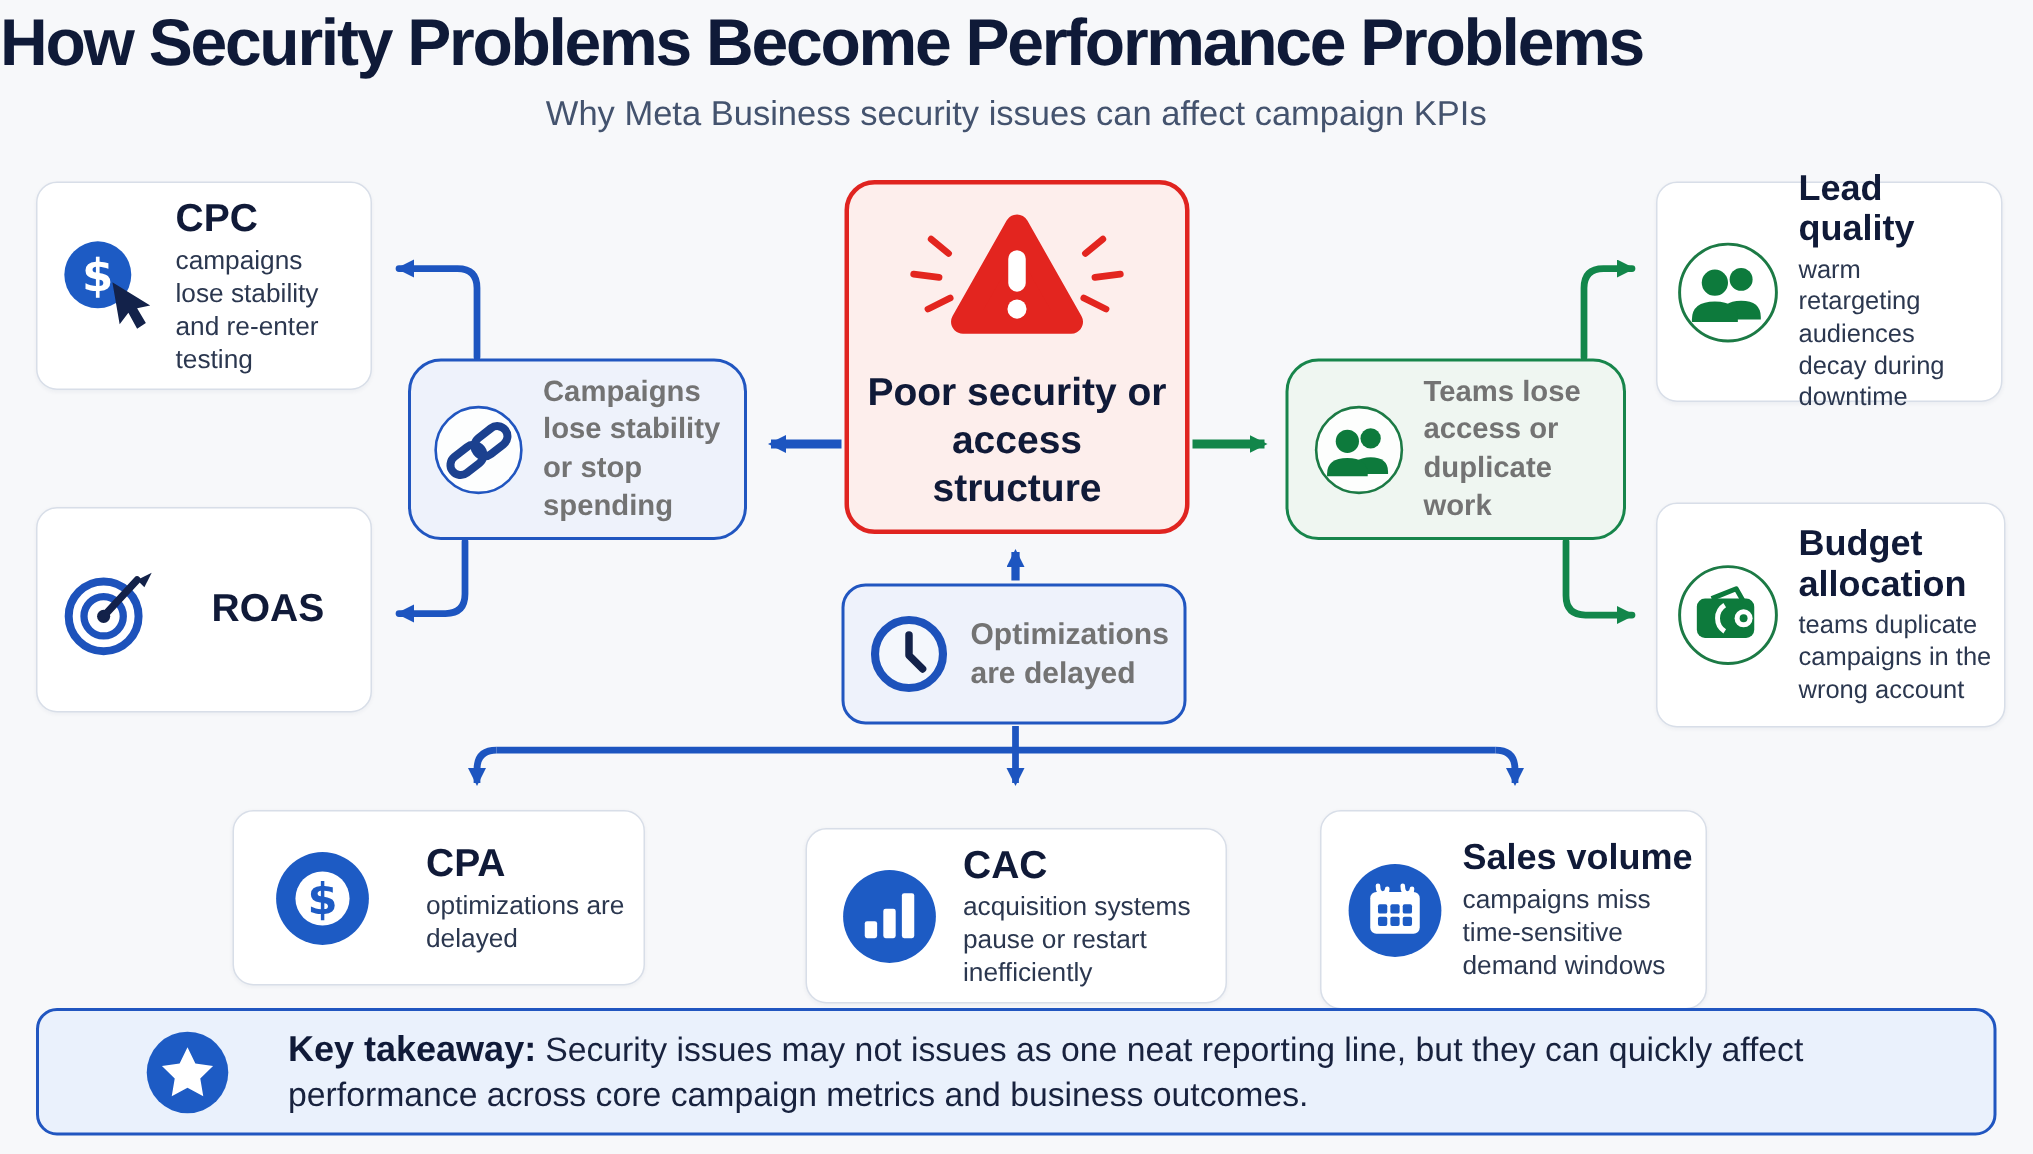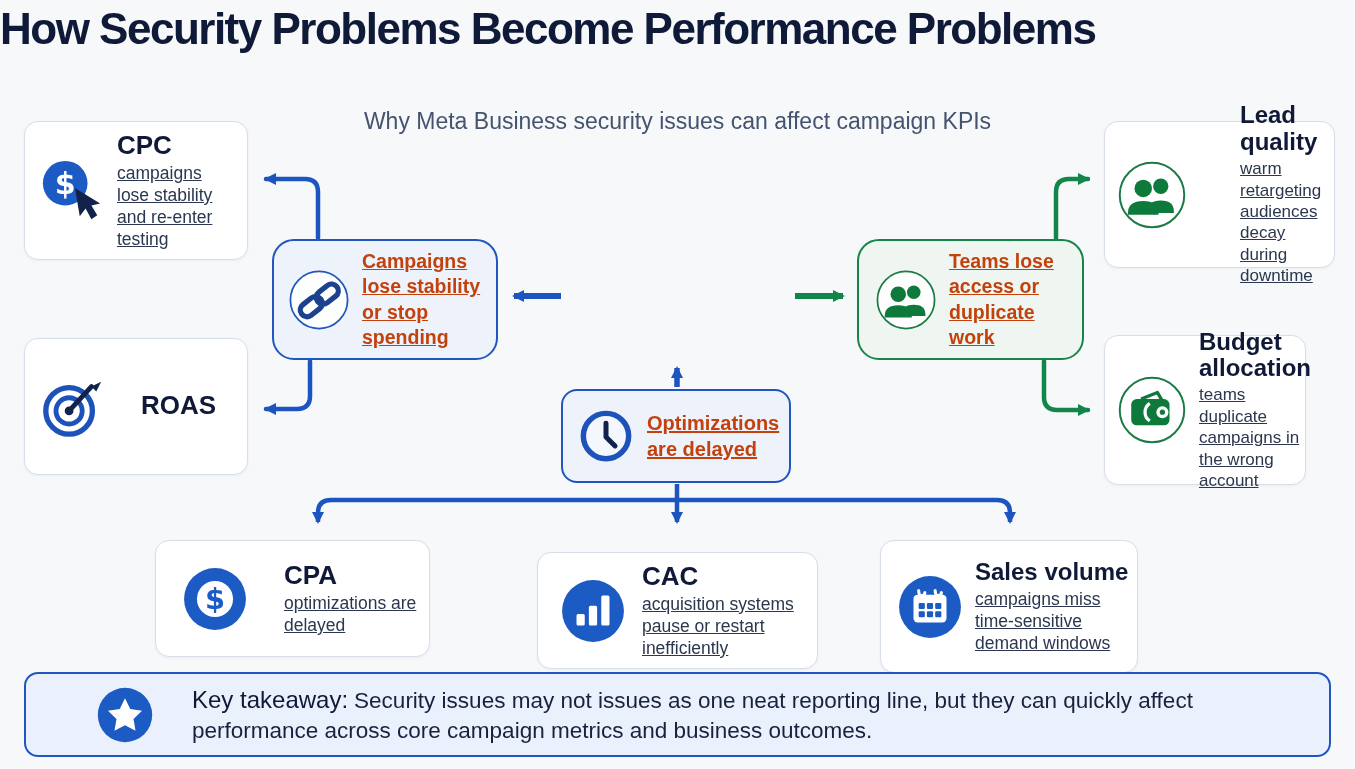--- a/index.html
+++ b/index.html
@@ -11,59 +11,59 @@
     position:relative;width:1355px;height:769px;overflow:hidden;
     background:#f7f8fa;
   }
   
   .title{
     position:absolute;top:4px;left:0;width:100%;text-align:left;
     font-size:44px;font-weight:800;letter-spacing:-1.5px;color:#0f1a38;
   }
   .subtitle{
     position:absolute;top:62px;left:0;width:100%;text-align:center;
-    font-size:23px;font-weight:500;color:#44536e;margin-top:46px;
+    font-size:23px;font-weight:500;color:#44536e;
   }
   
   .connectors{position:absolute;inset:0;z-index:1;pointer-events:none;}
   
   .card{position:absolute;z-index:2;box-sizing:border-box;display:flex;align-items:center;}
   .card-white{background:#ffffff;border:1.5px solid #d8dee8;border-radius:14px;box-shadow:0 1px 3px rgba(20,40,80,.05);}
   .card-blue{background:#eef2fb;border:2px solid #2156c0;border-radius:22px;}
   .card-green{background:#eff6f1;border:2px solid #17854b;border-radius:22px;}
   .card-red{background:#fdeeec;border:3px solid #e02420;border-radius:20px;flex-direction:column;justify-content:center;text-align:center;}
   .card-delay{background:#eef2fb;border:2px solid #2156c0;border-radius:16px;}
   .icon{flex:0 0 auto;display:flex;align-items:center;justify-content:center;}
   .mtext{margin-left:12px;}
   .metric{font-size:26px;font-weight:800;color:#101a38;line-height:1.12;margin-bottom:2px;}
   .metric-sm{font-size:24px;}
-  .desc{font-size:17.5px;color:#2b374f;line-height:1.26;text-decoration:underline;}
-  .bold-line{font-size:19.5px;font-weight:800;color:#c2410c;line-height:1.3;text-decoration:underline;}
+  .desc{font-size:17.5px;color:#2b374f;line-height:1.26;}
+  .bold-line{font-size:19.5px;font-weight:800;color:#737373;line-height:1.3;}
   
   .pos-cpc{left:24px;top:121px;width:224px;height:139px;padding:0 10px 0 14px;}
   .pos-roas{left:24px;top:338px;width:224px;height:137px;padding:0 10px 0 14px;gap:24px;}
   .pos-campaigns{left:272px;top:239px;width:226px;height:121px;padding:0 8px 0 14px;}
   .pos-center{left:563px;top:120px;width:230px;height:236px;padding:10px 12px;}
   .pos-teams{left:857px;top:239px;width:227px;height:121px;padding:0 8px 0 16px;justify-content:space-between;}
-  .pos-lead{left:1104px;top:121px;width:231px;height:147px;padding:0 8px 0 12px;gap:41px;}
-  .pos-budget{left:1104px;top:335px;width:202px;height:150px;padding:0 8px 0 12px;}
+  .pos-lead{left:1104px;top:121px;width:231px;height:147px;padding:0 8px 0 12px;}
+  .pos-budget{left:1104px;top:335px;width:233px;height:150px;padding:0 8px 0 12px;}
   .pos-delay{left:561px;top:389px;width:230px;height:94px;padding:0 8px 0 14px;}
   .pos-cpa{left:155px;top:540px;width:275px;height:117px;padding:0 10px 0 26px;}
   .pos-cac{left:537px;top:552px;width:281px;height:117px;padding:0 10px 0 22px;}
   .pos-sales{left:880px;top:540px;width:258px;height:133px;padding:0 8px 0 16px;}
   .center-title{font-size:26px;font-weight:800;color:#101a38;line-height:1.22;margin-top:6px;}
   
   .takeaway{
     position:absolute;z-index:2;left:24px;top:672px;width:1307px;height:85px;box-sizing:border-box;
     background:#eaf1fc;border:2px solid #2156c0;border-radius:14px;
     display:flex;align-items:center;padding:0 26px 0 70px;
   }
   .takeaway .icon{margin-right:38px;}
   .takeaway-text{font-size:22.5px;color:#18223e;line-height:1.32;}
-  .takeaway-text b{font-size:24px;font-weight:400;color:#101a38;margin-right:6px;}
+  .takeaway-text b{font-size:24px;font-weight:700;color:#101a38;margin-right:6px;}
 </style>
 </head>
 <body>
 
 <div class="canvas">
 
   <div class="title">How Security Problems Become Performance Problems</div>
   <div class="subtitle">Why Meta Business security issues can affect campaign KPIs</div>
 
   <svg class="connectors" viewBox="0 0 1355 769">
@@ -132,20 +132,38 @@
         <circle cx="32" cy="32" r="29.5" fill="#fdfefe" stroke="#2156c0" stroke-width="1.8"></circle>
         <g transform="rotate(-38 32 32)" fill="none" stroke="#1c418f" stroke-width="5.5">
           <rect x="9" y="25.5" width="25" height="14" rx="7"></rect>
           <rect x="30" y="25.5" width="25" height="14" rx="7"></rect>
         </g>
       </svg>
     </span>
     <div class="mtext bold-line">Campaigns lose stability or stop spending</div>
   </div>
 
+  <div class="card card-red pos-center">
+    <span class="icon">
+      <svg width="170" height="106" viewBox="0 0 160 100">
+        <g stroke="#e3251f" stroke-width="4.2" stroke-linecap="round">
+          <line x1="26" y1="24" x2="37" y2="33"></line>
+          <line x1="15" y1="46" x2="31" y2="48"></line>
+          <line x1="24" y1="68" x2="38" y2="61"></line>
+          <line x1="134" y1="24" x2="123" y2="33"></line>
+          <line x1="145" y1="46" x2="129" y2="48"></line>
+          <line x1="136" y1="68" x2="122" y2="61"></line>
+        </g>
+        <path d="M80 16 L114 76 L46 76 Z" fill="#e3251f" stroke="#e3251f" stroke-width="15" stroke-linejoin="round"></path>
+        <rect x="74.5" y="31" width="11" height="26" rx="5.5" fill="#fff"></rect>
+        <circle cx="80" cy="68" r="6" fill="#fff"></circle>
+      </svg>
+    </span>
+    <div class="center-title">Poor security or access structure</div>
+  </div>
 
   <div class="card card-green pos-teams">
     <span class="icon">
       <svg width="62" height="62" viewBox="0 0 64 64">
         <circle cx="32" cy="32" r="29.5" fill="#fdfefd" stroke="#1c7a45" stroke-width="1.8"></circle>
         <g fill="#0d7a3c">
           <circle cx="40" cy="24" r="7"></circle>
           <path d="M28 47 q0 -10 12 -10 q12 0 12 10 l0 1.5 l-24 0 z"></path>
           <circle cx="24" cy="26" r="8"></circle>
           <path d="M10 48.5 q0 -11 14 -11 q14 0 14 11 l0 1.5 l-28 0 z"></path>

